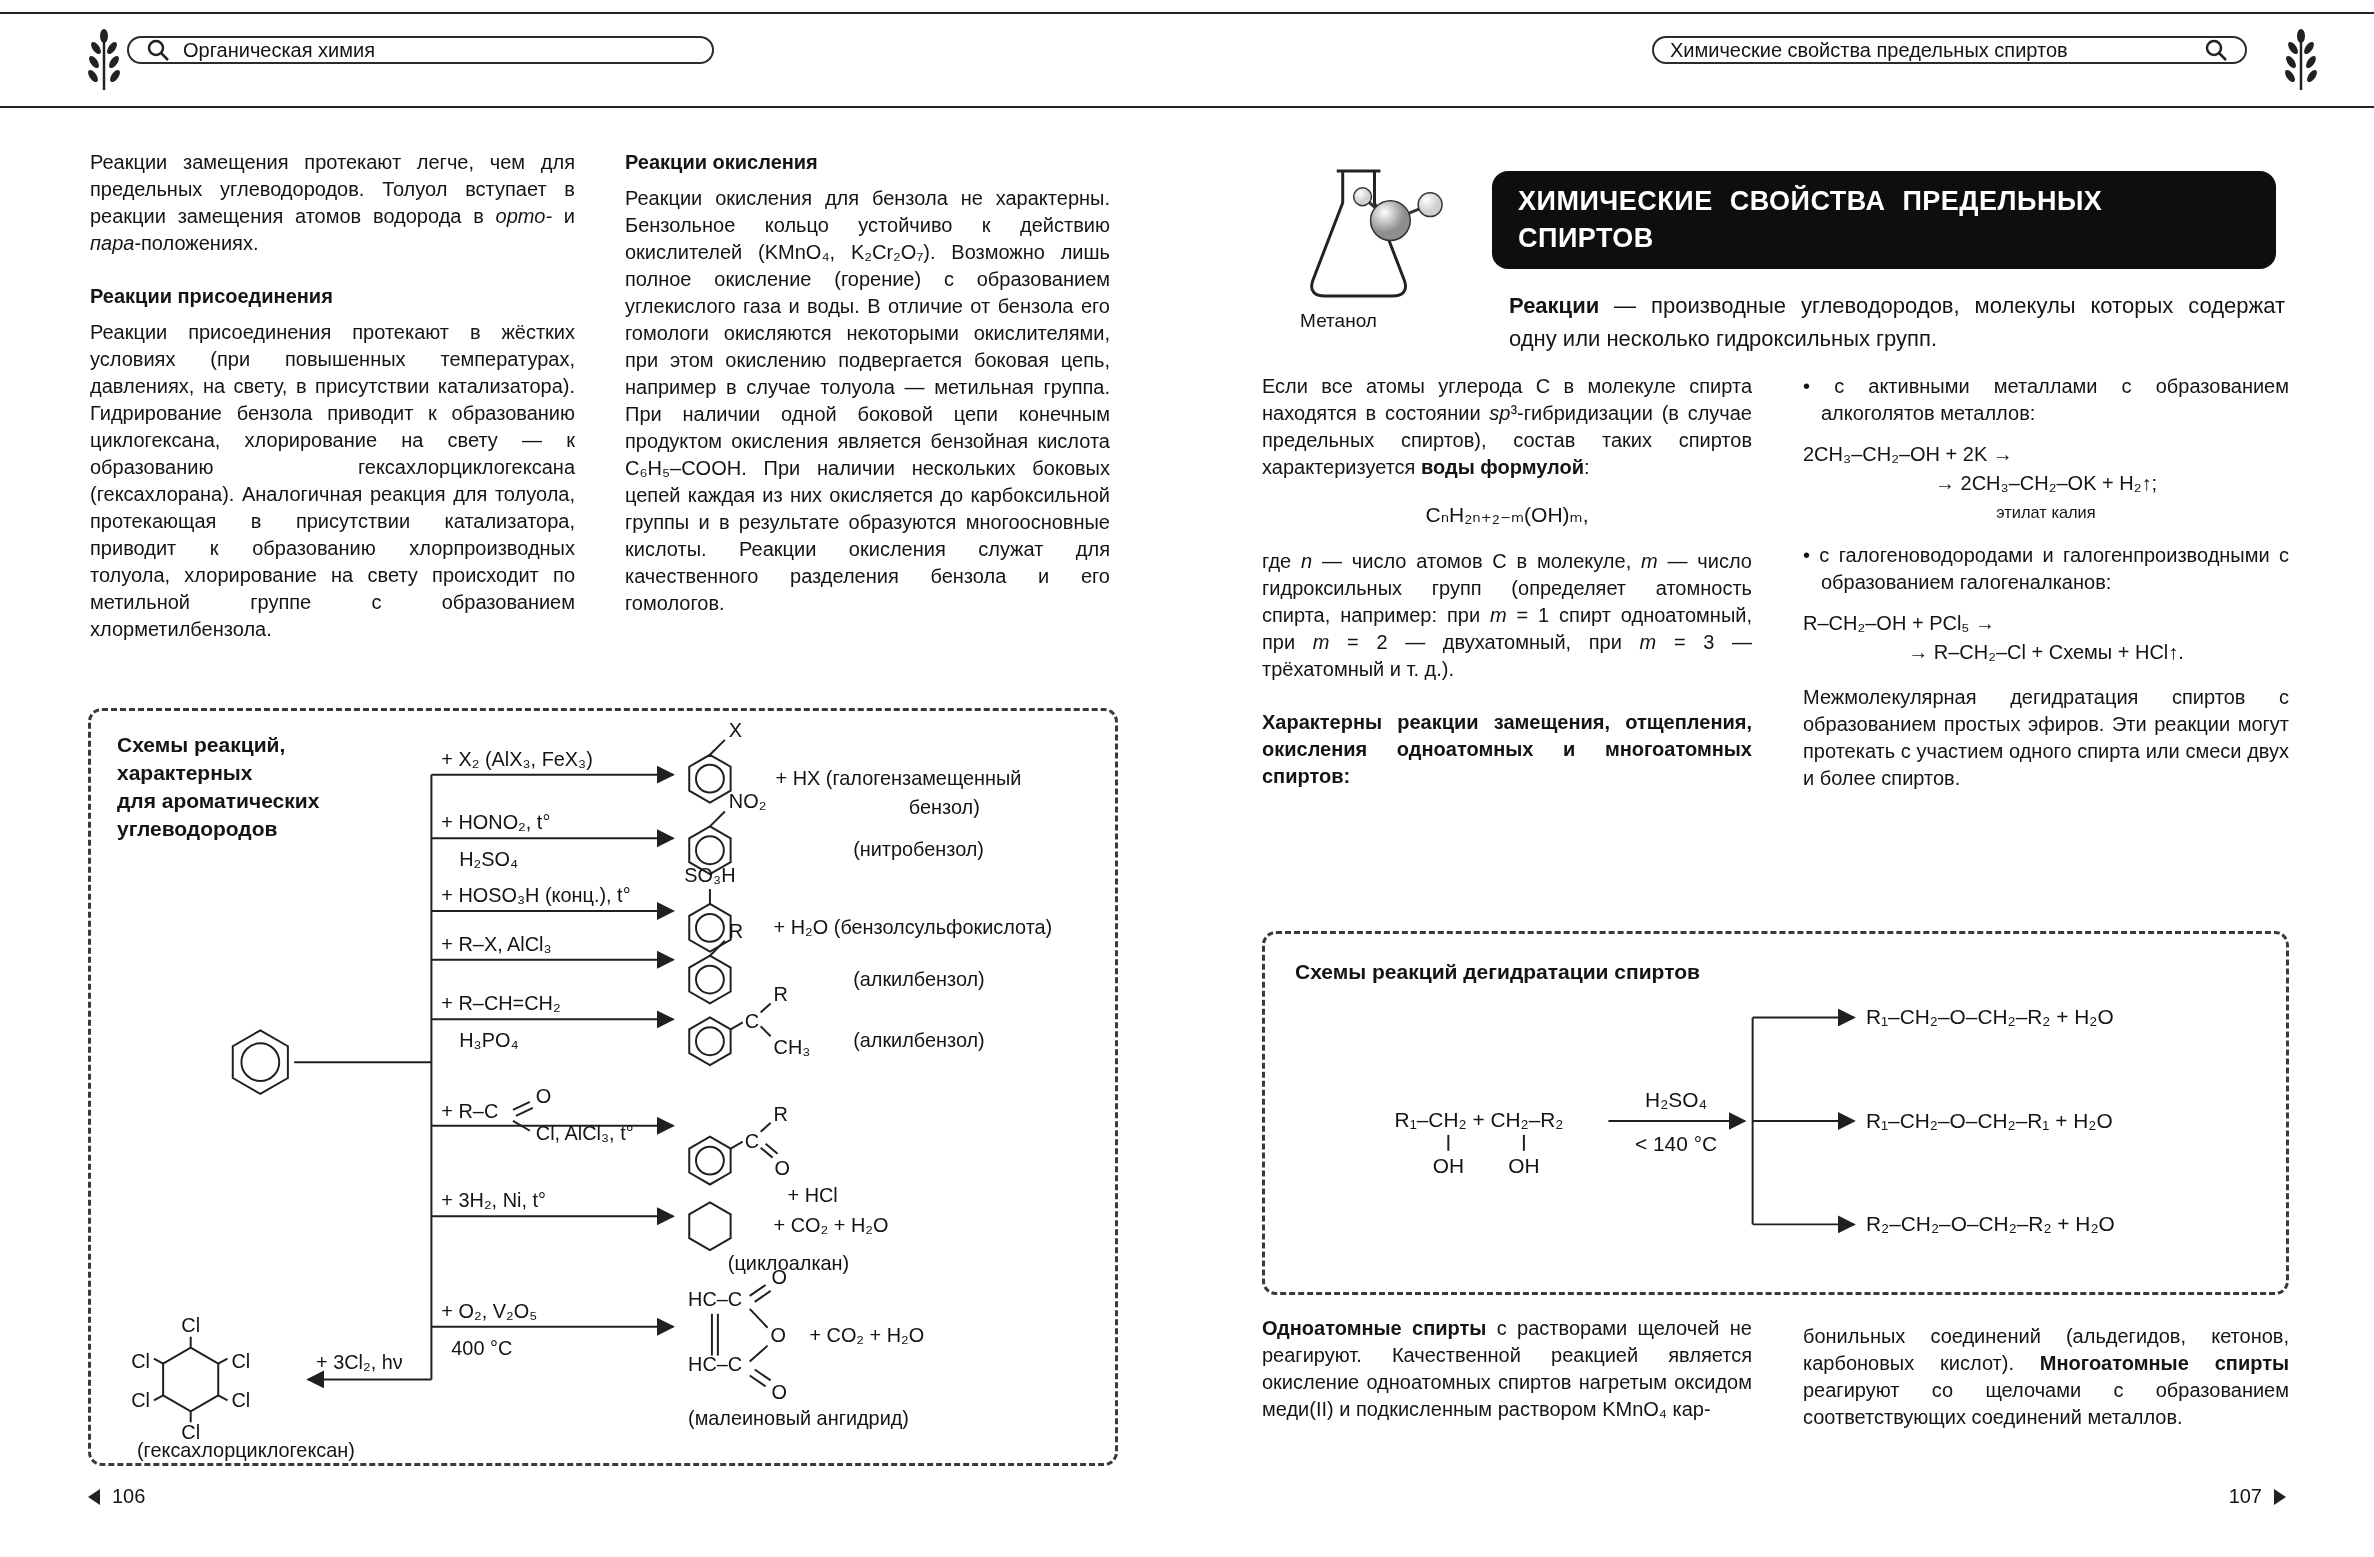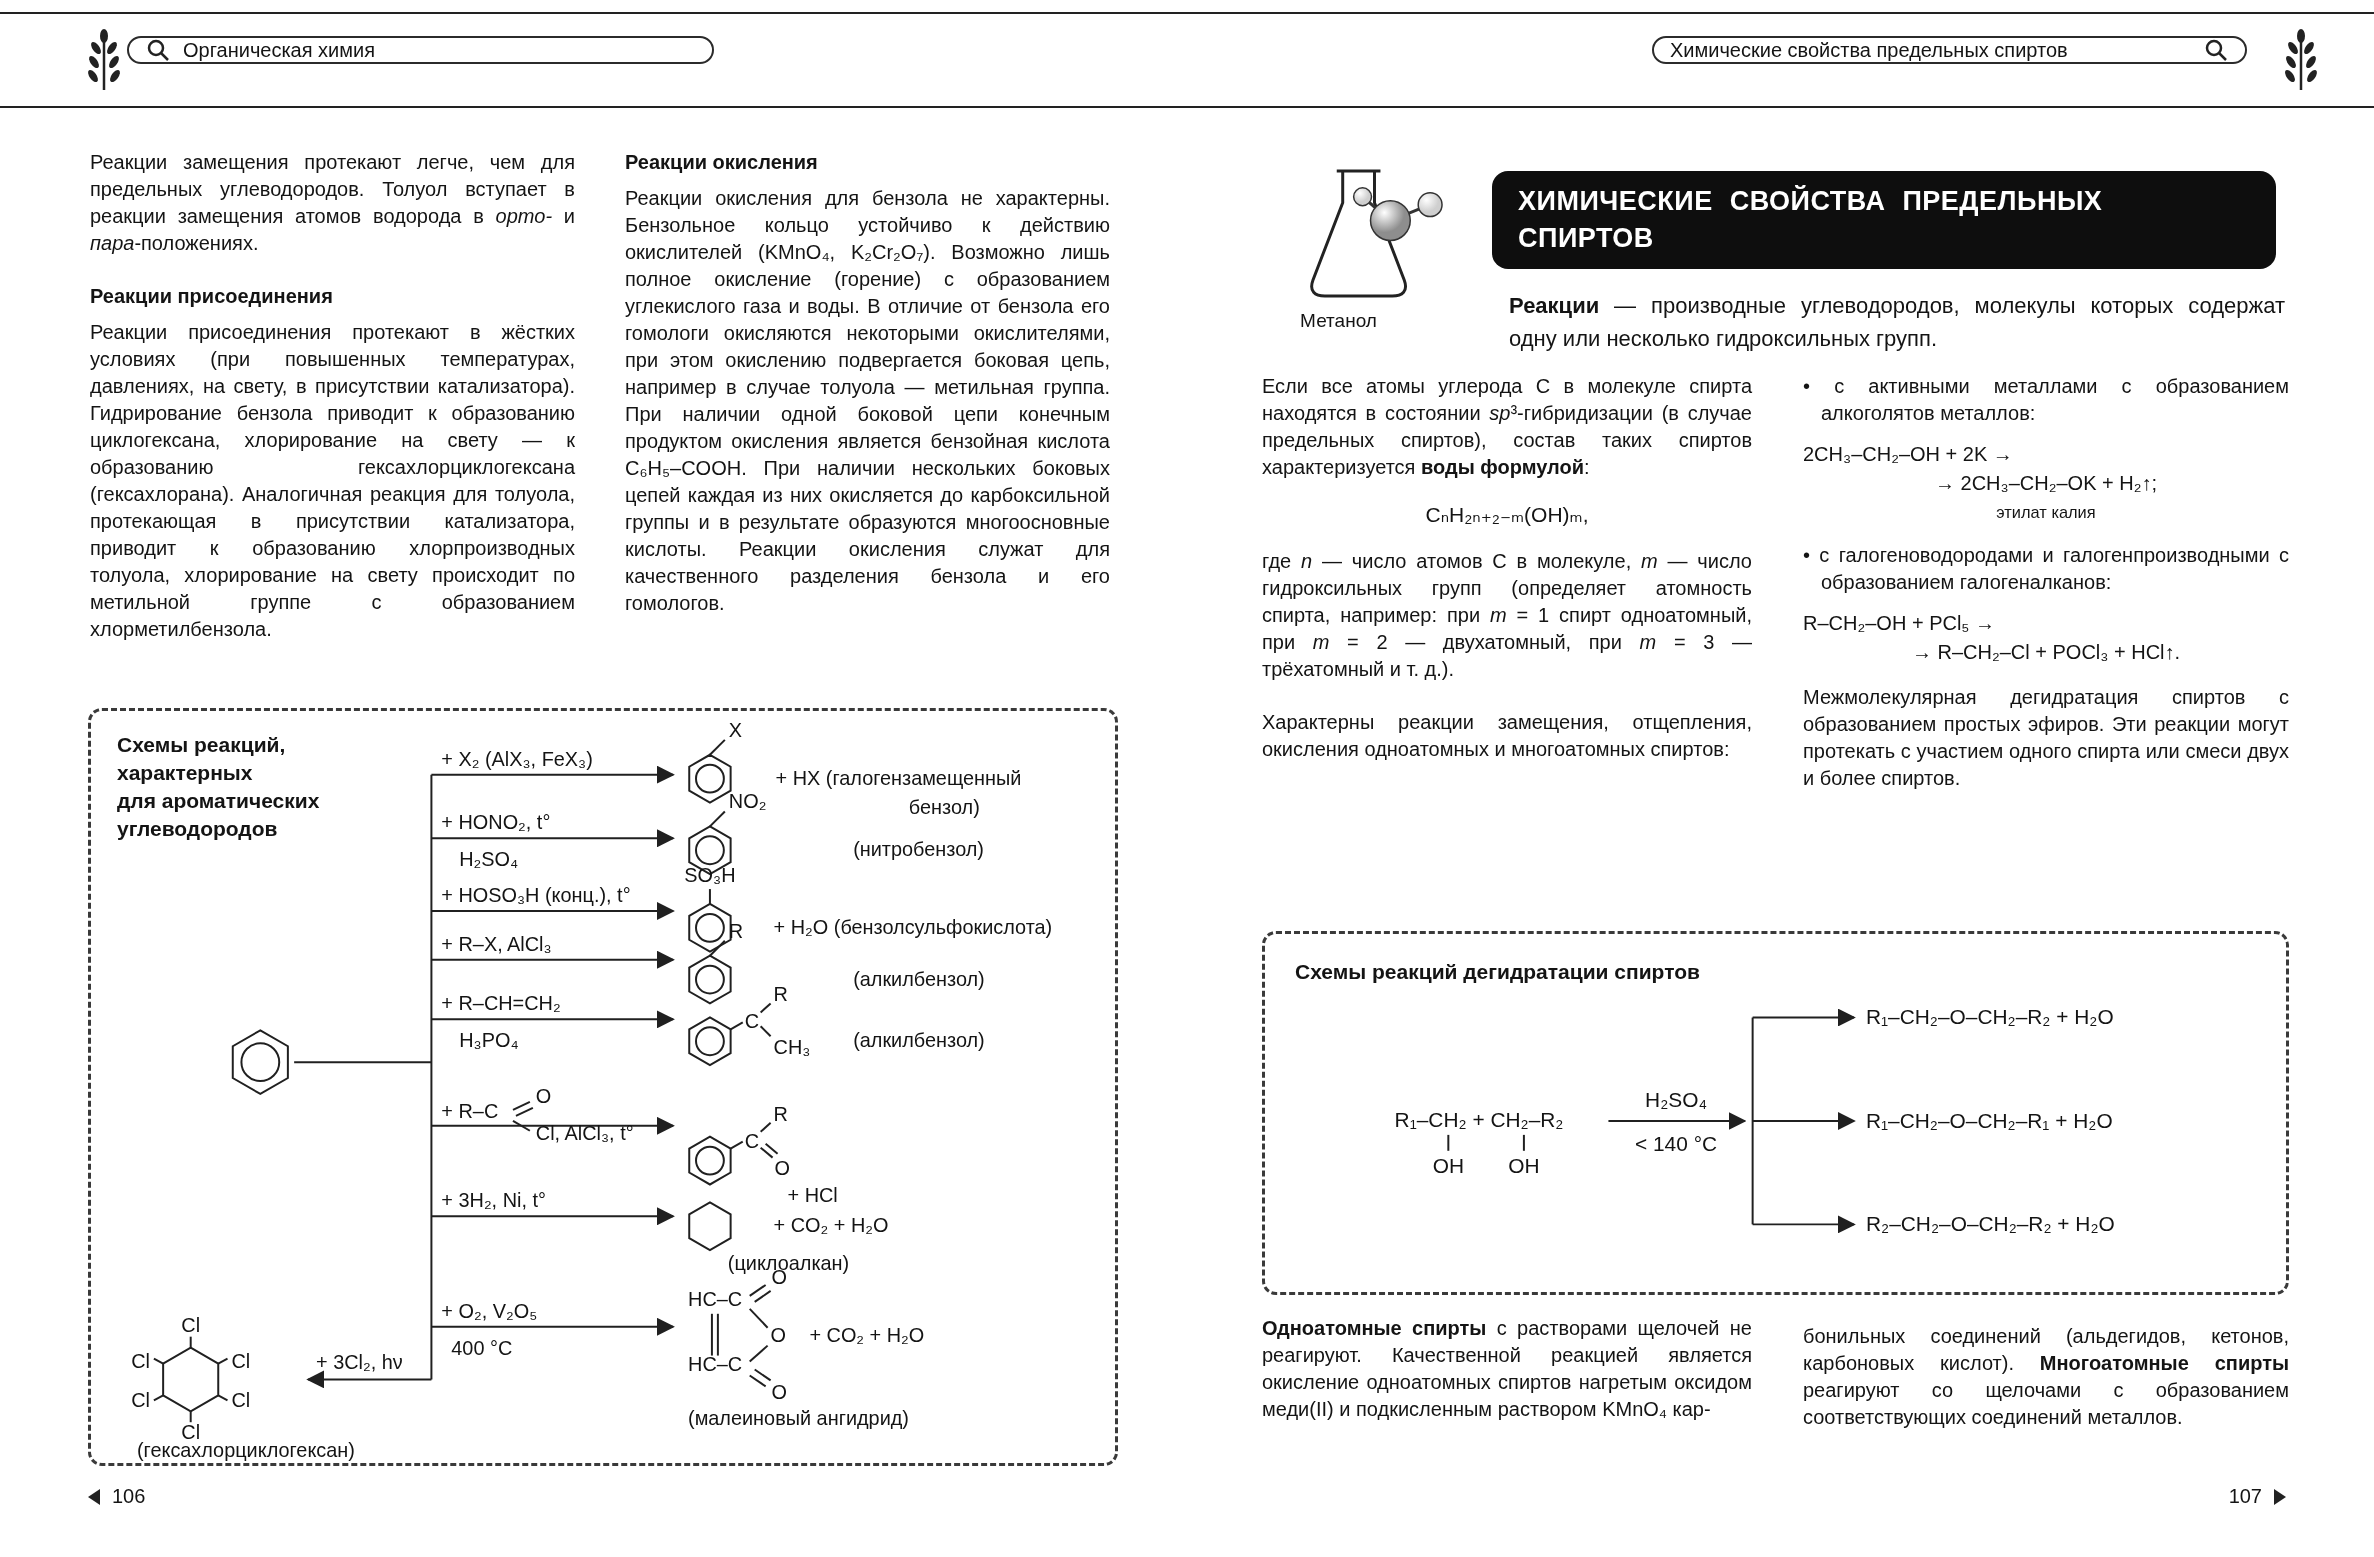--- a/index.html
+++ b/index.html
@@ -23,21 +23,21 @@
   .col p{margin:0;text-align:justify;}
   .col .sect{font-weight:bold;margin:26px 0 9px;font-size:20px;}
   .col .sect.first{margin-top:0;}
   .lp1{left:90px;top:149px;width:485px;}
   .lp2{left:625px;top:149px;width:485px;}
   .rp1{left:1262px;top:373px;width:490px;}
   .rp2{left:1803px;top:373px;width:486px;}
   .rb1{left:1262px;top:1315px;width:490px;}
   .rb2{left:1803px;top:1323px;width:486px;}
   .formula{text-align:center;margin:20px 0;font-size:21px;}
-  .col p.gap{margin-top:26px;}
+  .col p.gap{margin-top:26px;font-weight:bold;}
   .col p.bullet{padding-left:18px;text-indent:-18px;margin-bottom:8px;}
   .col p.eq{text-align:left;margin:14px 0 2px;}
   .col p.eq2{text-align:center;margin:0;}
   .col p.eqnote{text-align:center;font-size:16.4px;margin:2px 0 16px;}
   .col p.eqend{margin-bottom:18px;}
 
   
   .box1{position:absolute;left:88px;top:708px;width:1030px;height:758px;
     border:3px dashed #3a3a3a;border-radius:14px;box-sizing:border-box;}
   .box2{position:absolute;left:1262px;top:931px;width:1027px;height:364px;
@@ -285,21 +285,21 @@
     <p class="gap">Характерны реакции замещения, отщепления, окисления одноатомных и многоатомных спиртов:</p>
   </div>
 
   <div class="col rp2">
     <p class="bullet">• с активными металлами с образованием алкоголятов металлов:</p>
     <p class="eq">2CH₃–CH₂–OH  +  2K  →</p>
     <p class="eq2">→  2CH₃–CH₂–OK  +  H₂↑;</p>
     <p class="eqnote">этилат  калия</p>
     <p class="bullet">• с галогеноводородами и галогенпроизводными с образованием галогеналканов:</p>
     <p class="eq">R–CH₂–OH  +  PCl₅  →</p>
-    <p class="eq2 eqend">→  R–CH₂–Cl  +  POCl₃  +  HCl↑.</p>
+    <p class="eq2 eqend">→  R–CH₂–Cl  +  Схемы  +  HCl↑.</p>
     <p>Межмолекулярная дегидратация спиртов с образованием простых эфиров. Эти реакции могут протекать с участием одного спирта или смеси двух и более спиртов.</p>
   </div>
 
   <div class="box2">
     <div class="boxtitle bt2">Схемы  реакций  дегидратации  спиртов</div>
     <svg class="schemesvg" viewBox="0 0 1026 360">
       <defs>
         <marker id="ah2" viewBox="0 0 10 10" refX="9" refY="5" markerWidth="9" markerHeight="9" orient="auto-start-reverse">
           <path d="M0,0 L10,5 L0,10 z" fill="#202020"></path>
         </marker>

